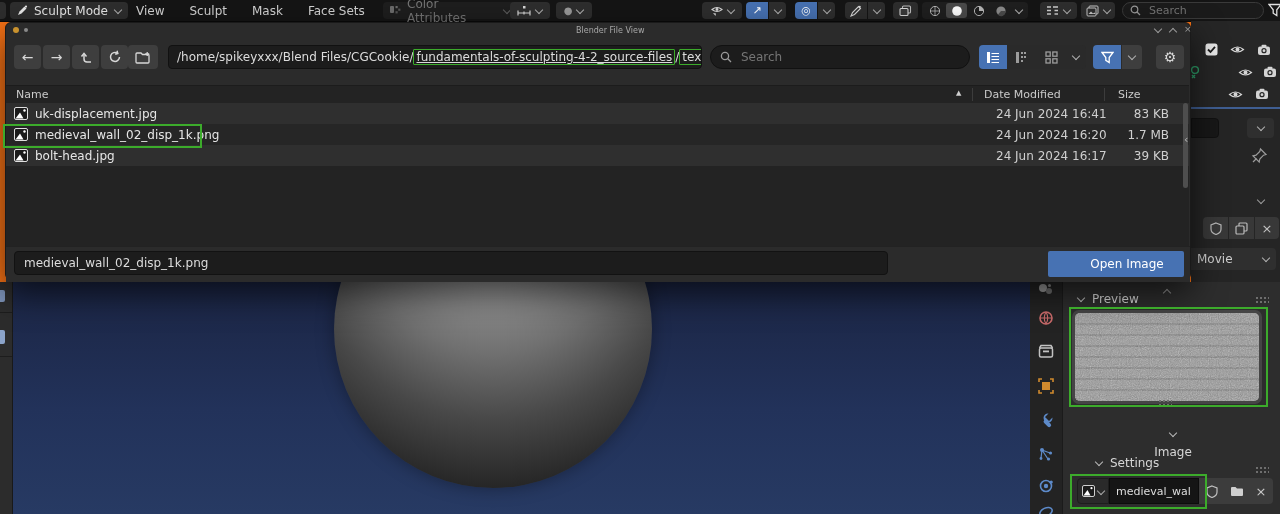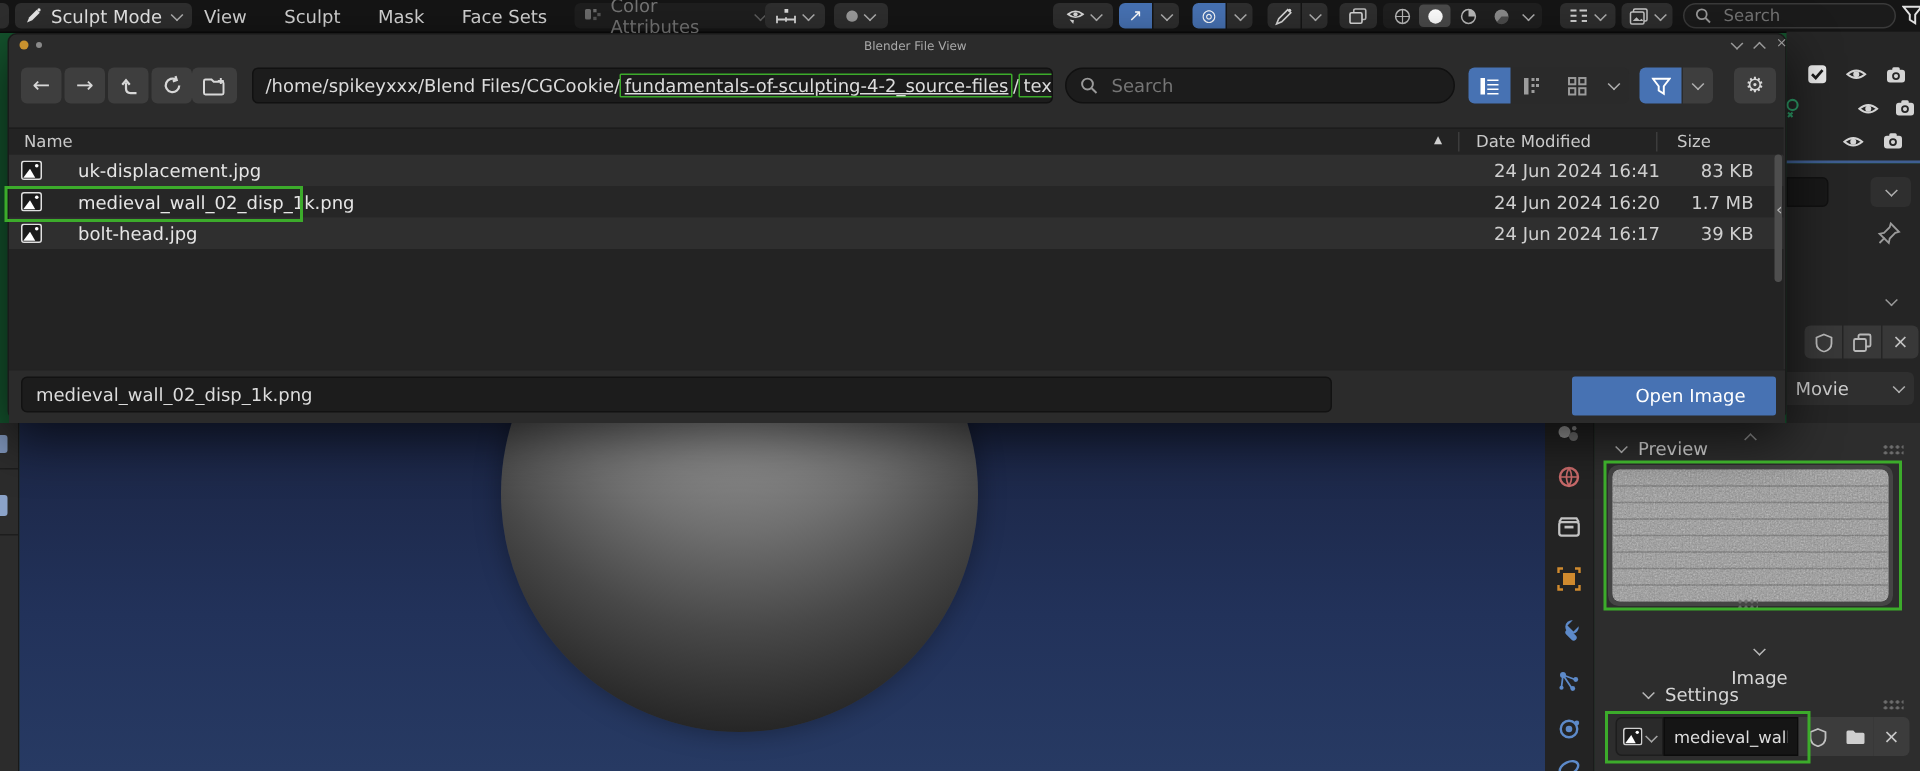--- a/index.html
+++ b/index.html
@@ -1,30 +1,30 @@
 <!DOCTYPE html>
 <html><head>
 <meta charset="utf-8">
 <style>
   html,body{margin:0;padding:0;background:#0e0e0e;font-family:"DejaVu Sans",sans-serif;}
-  .screen{position:relative;width:1280px;height:514px;overflow:hidden;background:#14532d;color:#d8d8d8;font-size:12px;}
+  .screen{position:relative;width:1280px;height:514px;overflow:hidden;background:#f97316;color:#d8d8d8;font-size:12px;}
   .abs{position:absolute;}
   .flex{display:flex;align-items:center;}
   .btn{display:flex;align-items:center;justify-content:center;background:#3e3e3e;border-radius:4px;color:#d8d8d8;box-sizing:border-box;}
   .pill{background:#1b1b1b;border:1px solid #3a3a3a;border-radius:11px;box-sizing:border-box;}
   .field{background:#1c1c1c;border-radius:4px;box-sizing:border-box;color:#ddd;border:1px solid #111;}
   .chev{width:8px;height:8px;position:relative;display:inline-block;flex:0 0 auto;}
   .chev::after{content:"";position:absolute;left:1px;top:0;width:5px;height:5px;border-right:1.4px solid currentColor;border-bottom:1.4px solid currentColor;transform:rotate(45deg);}
   .chev-up::after{transform:rotate(-135deg);top:3px;}
   .menu-item{color:#d4d4d4;padding:0 2px;}
   .dialog{background:#2b2b2b;border-radius:6px;box-shadow:0 12px 34px rgba(0,0,0,.65);border:1px solid #1a1a1a;box-sizing:border-box;}
   .hlbox{border:2px solid #3cab2b;box-sizing:border-box;pointer-events:none;}
   .seg{border:1.5px solid #3cab2b;padding:0 2px;border-radius:1px;}
   .filerow{position:absolute;left:0;width:1183px;height:21px;display:flex;align-items:center;}
-  .fname{margin-left:24px;color:#e6e6e6;}
+  .fname{margin-left:7px;color:#e6e6e6;}
   .fdate{position:absolute;left:990px;color:#cfcfcf;}
   .fsize{position:absolute;left:1095px;width:68px;text-align:right;color:#cfcfcf;}
   .colsep{position:absolute;top:2px;width:1px;height:13px;background:#3c3c3c;}
   .grip{width:14px;height:7px;background-image:radial-gradient(#6e6e6e 1px, transparent 1.2px);background-size:4px 4px;}
   .sectionhead{display:flex;align-items:center;gap:7px;color:#d6d6d6;}
   input{font-family:"DejaVu Sans",sans-serif;}
   svg{display:block;}
 </style>
 </head>
 <body>

